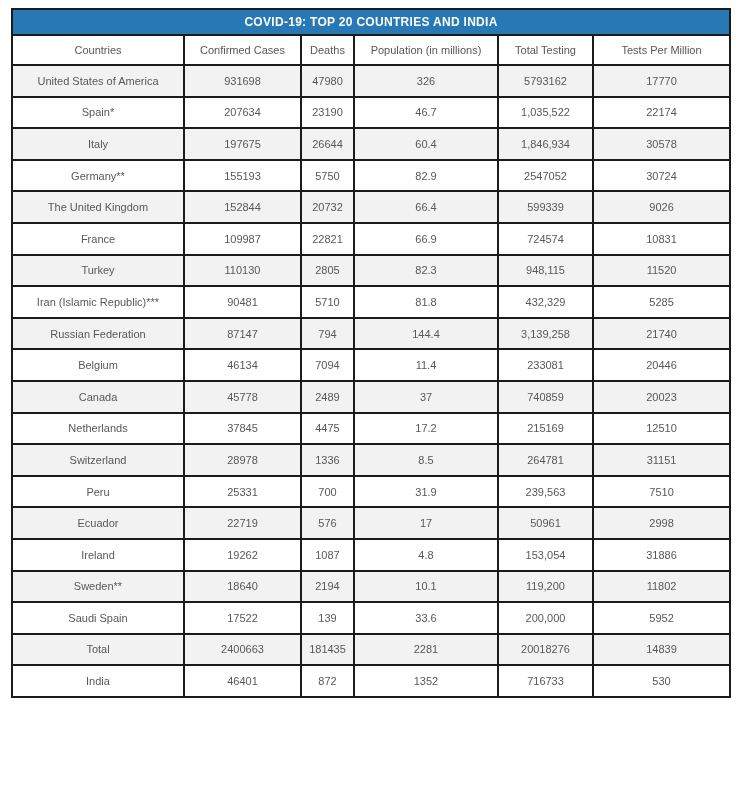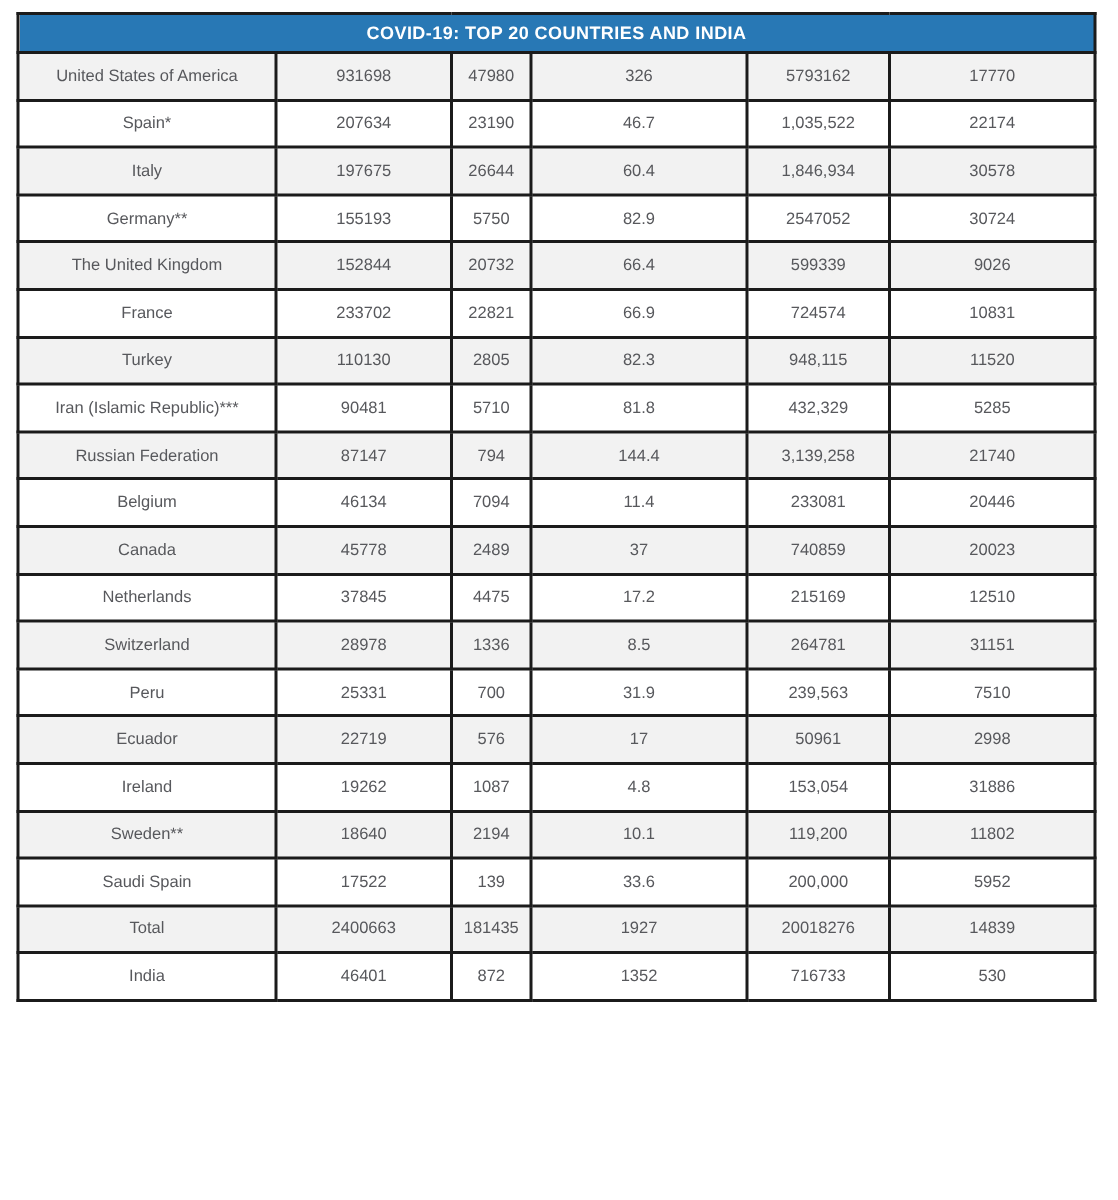--- a/index.html
+++ b/index.html
@@ -72,20 +72,28 @@
         <col style="width:117px">
         <col style="width:53px">
         <col style="width:144px">
         <col style="width:95px">
         <col style="width:137px">
       </colgroup>
       <thead>
         <tr>
           <th class="title-cell" colspan="6">COVID-19: TOP 20 COUNTRIES AND INDIA</th>
         </tr>
+        <tr class="head-row">
+          <th>Countries</th>
+          <th>Confirmed Cases</th>
+          <th>Deaths</th>
+          <th>Population (in millions)</th>
+          <th>Total Testing</th>
+          <th>Tests Per Million</th>
+        </tr>
       </thead>
       <tbody>
           <tr>
             <td>United States of America</td>
             <td>931698</td>
             <td>47980</td>
             <td>326</td>
             <td>5793162</td>
             <td>17770</td>
           </tr>
@@ -116,21 +124,21 @@
           <tr>
             <td>The United Kingdom</td>
             <td>152844</td>
             <td>20732</td>
             <td>66.4</td>
             <td>599339</td>
             <td>9026</td>
           </tr>
           <tr>
             <td>France</td>
-            <td>233702</td>
+            <td>109987</td>
             <td>22821</td>
             <td>66.9</td>
             <td>724574</td>
             <td>10831</td>
           </tr>
           <tr>
             <td>Turkey</td>
             <td>110130</td>
             <td>2805</td>
             <td>82.3</td>
@@ -222,21 +230,21 @@
             <td>17522</td>
             <td>139</td>
             <td>33.6</td>
             <td>200,000</td>
             <td>5952</td>
           </tr>
           <tr>
             <td>Total</td>
             <td>2400663</td>
             <td>181435</td>
-            <td>1927</td>
+            <td>2281</td>
             <td>20018276</td>
             <td>14839</td>
           </tr>
           <tr>
             <td>India</td>
             <td>46401</td>
             <td>872</td>
             <td>1352</td>
             <td>716733</td>
             <td>530</td>

